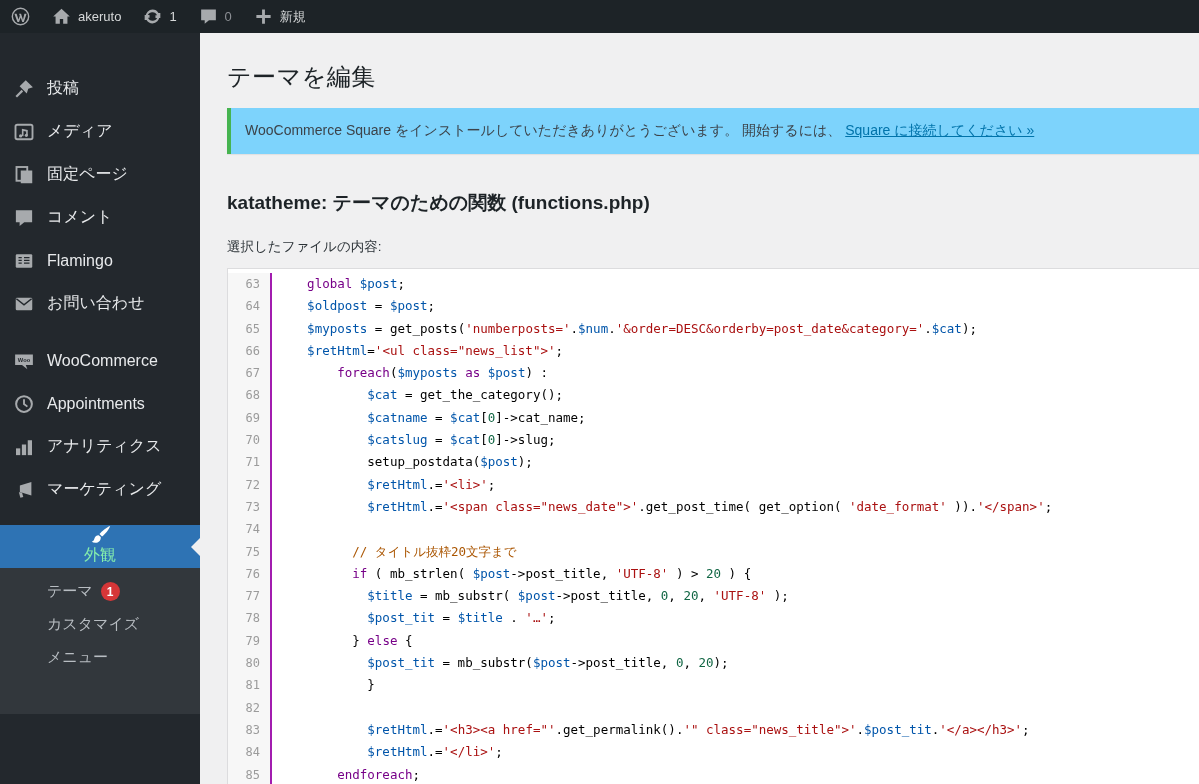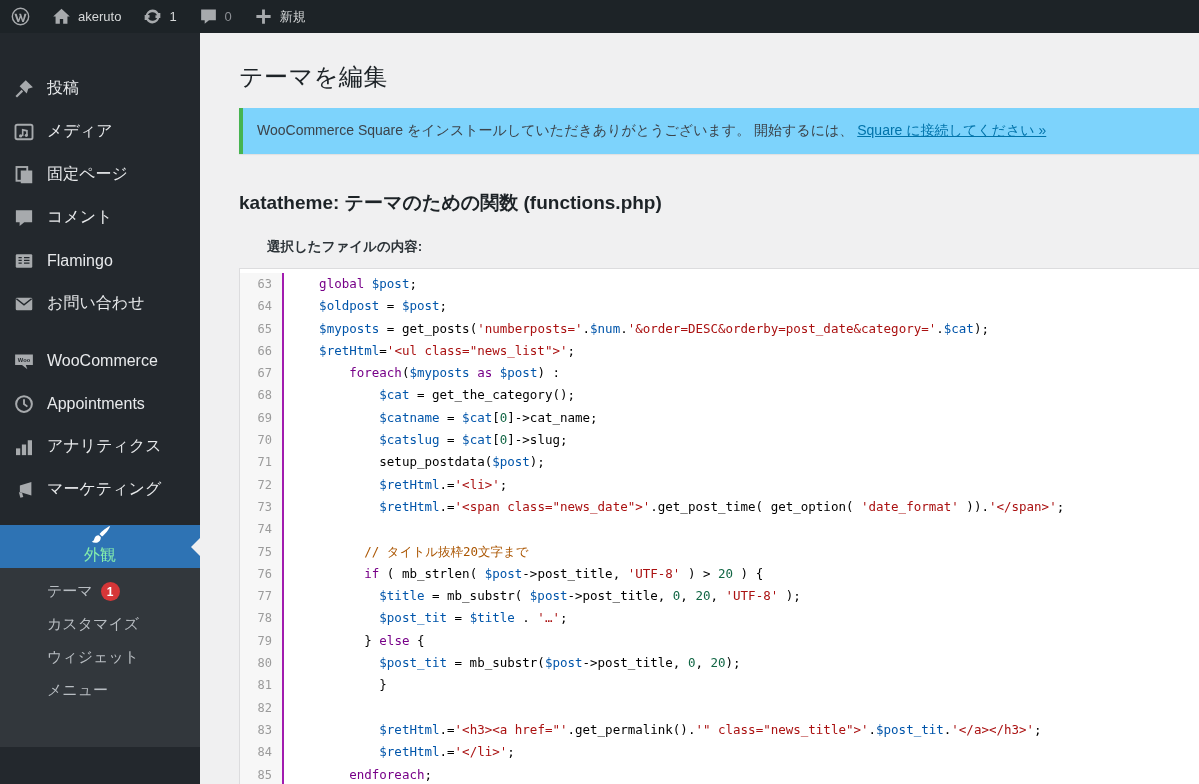--- a/index.html
+++ b/index.html
@@ -43,29 +43,29 @@
   .submenu-item {
     height:33px; display:flex; align-items:center; padding-left:47px;
     font-size:15px; color:#b8bdc2; cursor:pointer;
   }
   .badge {
     margin-left:8px; background:var(--badge); color:#fff; font-size:12px;
     min-width:19px; height:19px; border-radius:50%;
     display:inline-flex; align-items:center; justify-content:center; font-weight:bold;
   }
   
-  #content { position:absolute; top:33px; left:200px; width:999px; height:605px; padding-left:39px; }
+  #content { position:absolute; top:33px; left:200px; width:999px; height:605px; padding-left:27px; }
   h1#page-title { font-size:24px; font-weight:400; color:#1d2327; margin-top:28px; letter-spacing:.5px; }
   .notice {
     margin-top:15px; background:#7dd3fc; border-left:4px solid var(--green);
     box-shadow:0 1px 1px rgba(0,0,0,.06); padding:14px 14px; font-size:14px;
   }
   .notice a { color:var(--link); text-decoration:underline; cursor:pointer; }
   h2#file-heading { margin-top:36px; font-size:19px; font-weight:700; color:#1d2327; }
-  p#content-label { margin-top:22px; font-size:13.5px; font-weight:700; color:#2c3338;margin-left:28px; }
+  p#content-label { margin-top:22px; font-size:13.5px; font-weight:400; color:#2c3338; }
   
   #editor {
     margin-top:12px; background:#fff; border:1px solid #dcdcde; border-right:none;
     height:520px; overflow:hidden; padding-top:4px;
   }
   .row { display:flex; height:22.3px; }
   .ln {
     width:44px; flex:0 0 44px; background:#f7f7f7; border-right:2px solid #a21caf;
     color:#9b9b9b; font-family:"DejaVu Sans Mono",monospace; font-size:12px;
     text-align:right; padding-right:10px; line-height:22.3px;
@@ -256,23 +256,20 @@
         </div>
         <ul class="submenu">
           <li class="submenu-item">
             <span>テーマ</span>
             <span class="badge">1</span>
           </li>
           <li class="submenu-item">
             <span>カスタマイズ</span>
           </li>
           <li class="submenu-item">
-            <span>ウィジェット</span>
-          </li>
-          <li class="submenu-item">
             <span>メニュー</span>
           </li>
         </ul>
       </li>
     </ul>
 </aside>
 
 <div id="content">
   <h1 id="page-title">テーマを編集</h1>
 

